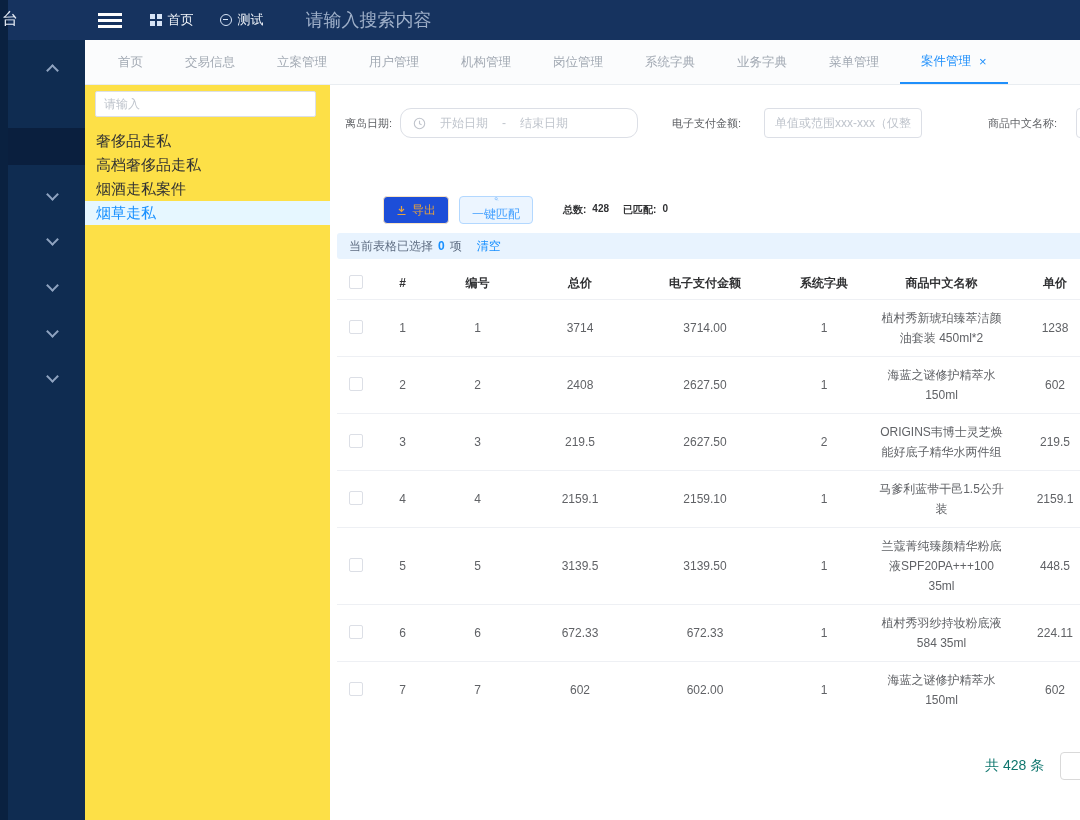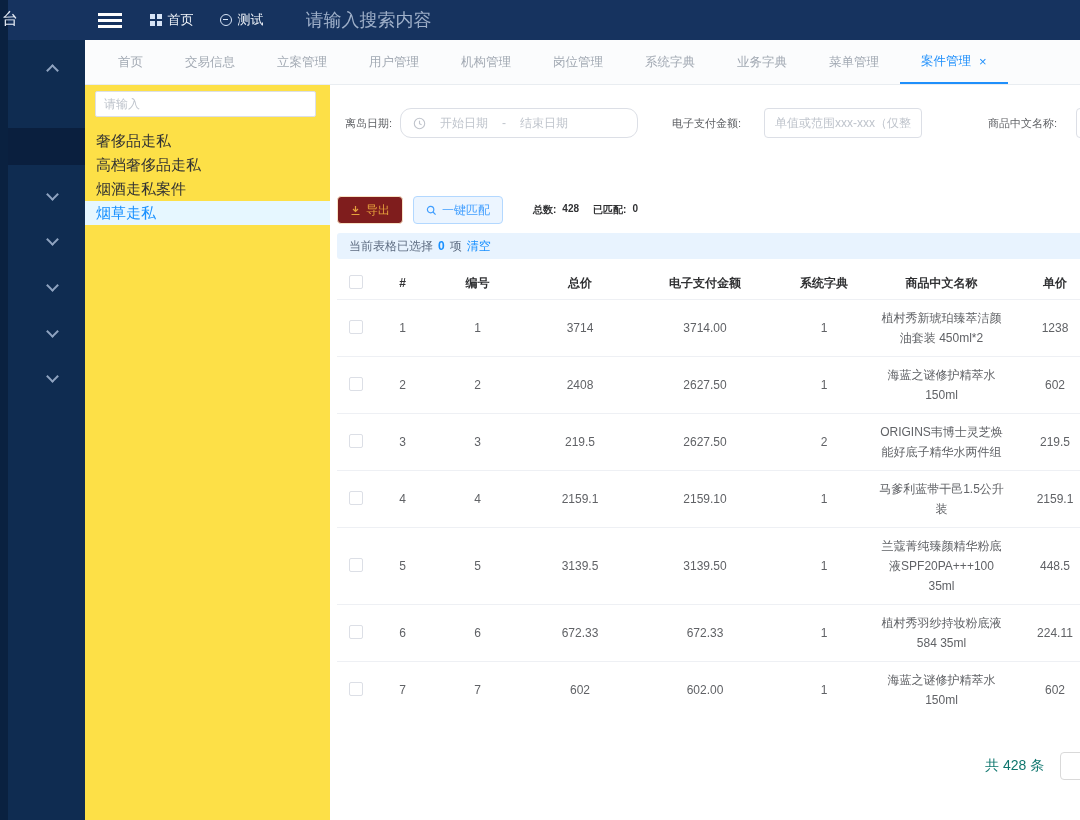--- a/index.html
+++ b/index.html
@@ -62,28 +62,28 @@
   .date-box { position:absolute; left:63px; top:0; width:238px; height:30px; border:1px solid #dcdfe6;
     border-radius:11px; display:flex; align-items:center; gap:14px; padding:0 12px; background:#fff; }
   .ph { font-size:12px; color:#bfc4cc; }
   .f-input { position:absolute; top:0; height:30px; border:1px solid #dcdfe6; border-radius:4px;
     padding:0 10px; font-size:12px; outline:none; color:#333; background:#fff; }
   .f-input::placeholder { color:#bfc4cc; }
 
   .toolbar { position:absolute; left:0; top:111px; height:28px; display:flex; align-items:center; gap:10px; }
   .btn { height:28px; display:flex; align-items:center; gap:5px; padding:0 12px; border-radius:4px;
     font-size:12px; cursor:pointer; }
-  .btn-export { background:#7f1d1d; border:1px solid #f8e3c5; color:#e6a23c; }
-  .btn-match { background:#ecf5ff; border:1px solid #b3d8ff; color:#409eff; }
+  .btn-export { background:#1d4ed8; border:1px solid #f8e3c5; color:#e6a23c;margin-left:46px; }
+  .btn-match { background:#ecf5ff; border:1px solid #b3d8ff; color:#409eff;flex-direction:column; }
   .totals { margin-left:20px; font-size:10px; color:#303133; font-weight:600; display:flex; gap:6px; }
 
   .sel-bar { position:absolute; left:0; top:148px; width:763px; height:26px; background:#e8f3fe;
     border-radius:3px; display:flex; align-items:center; gap:5px; padding:0 12px; font-size:12px; color:#5e6d82; }
   .sel-count { color:#1890ff; font-weight:700; }
-  .sel-clear { color:#1890ff; cursor:pointer; }
+  .sel-clear { color:#1890ff; margin-left:10px; cursor:pointer; }
 
   
   .table { position:absolute; left:0; top:182px; width:763px; height:437px; overflow:hidden; background:#fff; }
   .thead, .trow { display:grid; grid-template-columns:38px 55px 95px 110px 140px 98px 137px 90px;
     align-items:center; border-bottom:1px solid #eef0f4; }
   .thead { height:33px; }
   .th { font-size:12px; color:#303133; font-weight:700; text-align:center; }
   .trow { min-height:52px; }
   .tc { font-size:12px; color:#606266; text-align:center; }
   .tc.name { line-height:20px; padding:8px 6px; }

